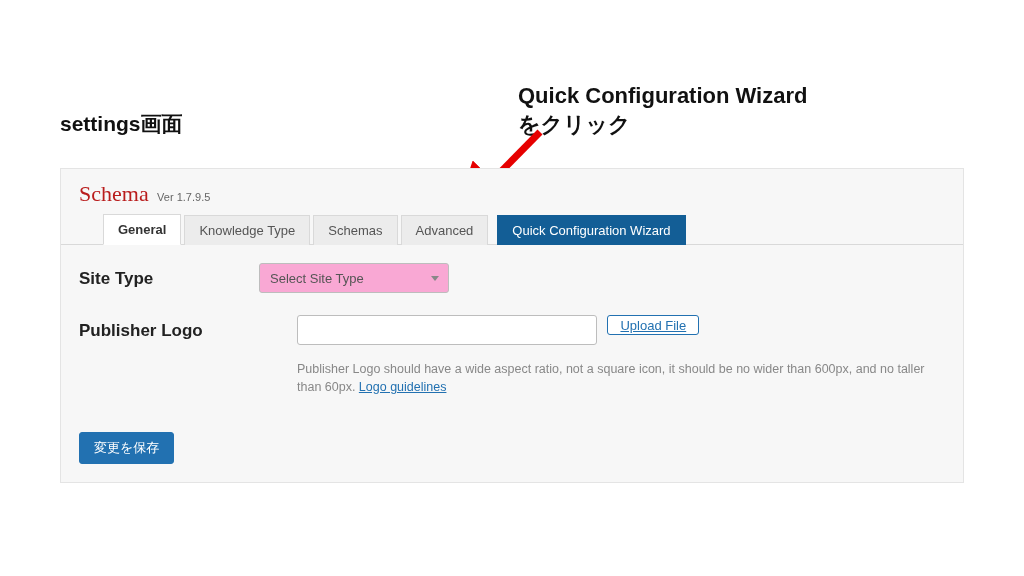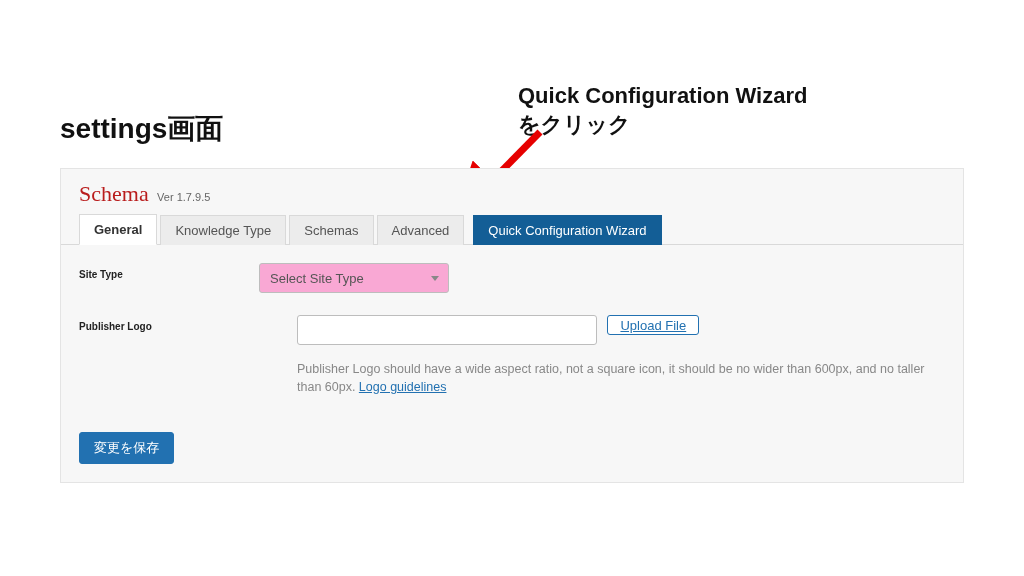--- a/index.html
+++ b/index.html
@@ -7,21 +7,21 @@
       font-family: -apple-system, BlinkMacSystemFont, "Segoe UI", "Hiragino Sans", "Meiryo", sans-serif;
       background: #fff;
       width: 1024px;
       height: 576px;
       position: relative;
     }
     .anno-title {
       position: absolute;
       top: 110px;
       left: 60px;
-      font-size: 28px;
+      font-size: 21px;
       font-weight: 600;
       color: #111;
     }
     .anno-callout {
       position: absolute;
       top: 82px;
       left: 518px;
       font-size: 22px;
       font-weight: 600;
       color: #111;
@@ -76,38 +76,39 @@
       margin-right: 3px;
       cursor: pointer;
       position: relative;
       top: 1px;
     }
     .tab.active {
       background: #fff;
       border-bottom: 1px solid #fff;
       font-weight: 600;
       color: #333;
+      margin-left: 24px;
     }
     .tab.wizard {
       background: #135e96;
       color: #fff;
       border-color: #135e96;
       margin-left: 6px;
     }
     .form-area {
       padding: 18px 18px 0 18px;
     }
     .form-row {
       display: flex;
       align-items: flex-start;
       margin-bottom: 22px;
     }
     .form-label {
       width: 180px;
-      font-size: 10px;
+      font-size: 17px;
       font-weight: 600;
       color: #222;
       padding-top: 6px;
     }
     .form-control { flex: 1; }
     .select-wrap {
       position: relative;
       display: inline-block;
     }
     select.site-type {

